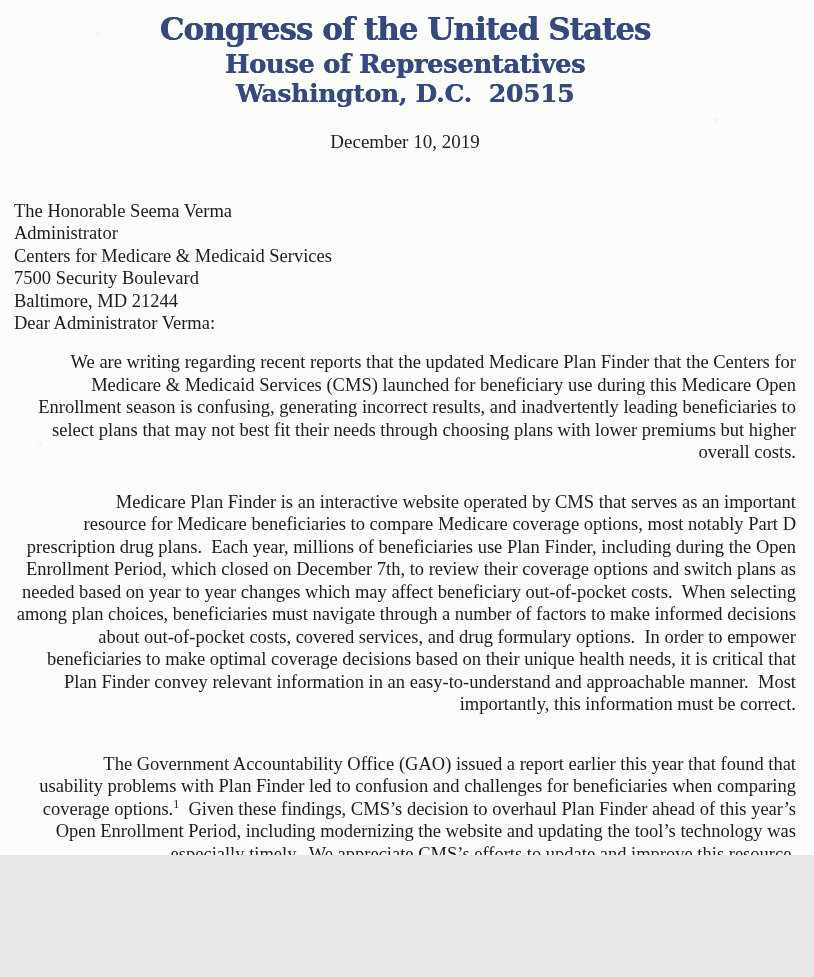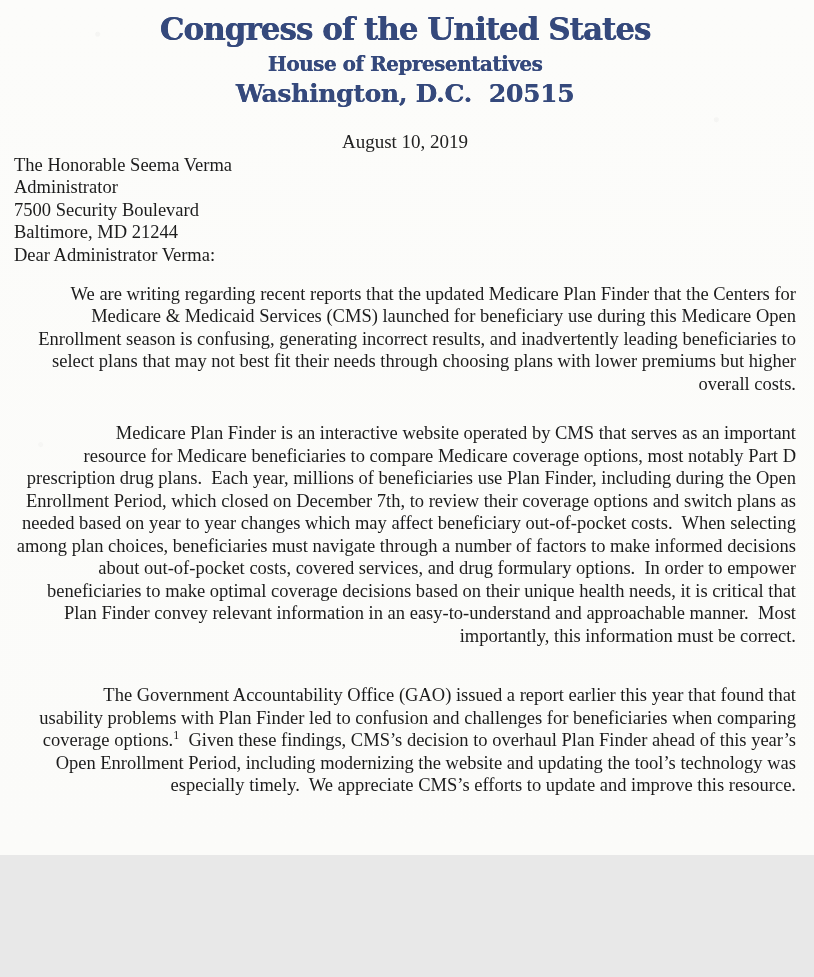--- a/index.html
+++ b/index.html
@@ -29,40 +29,41 @@
     font-family: "DejaVu Serif", serif;
     font-weight: bold;
   }
   .letterhead .lh1 {
     font-size: 31px;
     line-height: 38px;
     letter-spacing: -1px;
     text-shadow: 0.4px 0 0 #35497c;
   }
   .letterhead .lh2 {
-    font-size: 20px;
+    font-size: 26px;
     line-height: 32px;
     letter-spacing: -0.5px;
     text-shadow: 0.3px 0 0 #35497c;
   }
   .letterhead .lh3 {
     font-size: 25px;
     line-height: 28px;
     letter-spacing: -0.3px;
     white-space: pre-wrap;
     text-shadow: 0.3px 0 0 #35497c;
   }
   .date-line {
     text-align: center;
     font-size: 19px;
     line-height: 24px;
     margin-top: 22px;
     color: #222;
   }
   .recipient {
+    margin-top: 46px;
     font-size: 18.5px;
     line-height: 22.4px;
   }
   .recipient div { white-space: pre-wrap; }
   .salutation {
     font-size: 18.5px;
     line-height: 22px;
   }
   .body-text p {
     margin: 0;
@@ -85,25 +86,26 @@
 <body>
 
 <div class="page">
 
   <header class="letterhead">
     <div class="lh1">Congress of the United States</div>
     <div class="lh2">House of Representatives</div>
     <div class="lh3">Washington, D.C.  20515</div>
   </header>
 
-  <div class="date-line">August 10, 2019</div>
+  <div class="date-line">December 10, 2019</div>
 
   <div class="recipient">
     <div>The Honorable Seema Verma</div>
     <div>Administrator</div>
+    <div>Centers for Medicare &amp; Medicaid Services</div>
     <div>7500 Security Boulevard</div>
     <div>Baltimore, MD 21244</div>
   </div>
 
   <div class="salutation">Dear Administrator Verma:</div>
 
   <div class="body-text">
     <p class="p1">We are writing regarding recent reports that the updated Medicare Plan Finder that the Centers for Medicare &amp; Medicaid Services (CMS) launched for beneficiary use during this Medicare Open Enrollment season is confusing, generating incorrect results, and inadvertently leading beneficiaries to select plans that may not best fit their needs through choosing plans with lower premiums but higher overall costs.</p>
     <p class="p2">Medicare Plan Finder is an interactive website operated by CMS that serves as an important resource for Medicare beneficiaries to compare Medicare coverage options, most notably Part D prescription drug plans.  Each year, millions of beneficiaries use Plan Finder, including during the Open Enrollment Period, which closed on December 7th, to review their coverage options and switch plans as needed based on year to year changes which may affect beneficiary out-of-pocket costs.  When selecting among plan choices, beneficiaries must navigate through a number of factors to make informed decisions about out-of-pocket costs, covered services, and drug formulary options.  In order to empower beneficiaries to make optimal coverage decisions based on their unique health needs, it is critical that Plan Finder convey relevant information in an easy-to-understand and approachable manner.  Most importantly, this information must be correct.</p>
     <p class="p3"><span>The Government Accountability Office (GAO) issued a report earlier this year that found that usability problems with Plan Finder led to confusion and challenges for beneficiaries when comparing coverage options.</span><sup class="fn">1</sup><span>  Given these findings, CMS’s decision to overhaul Plan Finder ahead of this year’s Open Enrollment Period, including modernizing the website and updating the tool’s technology was especially timely.  We appreciate CMS’s efforts to update and improve this resource.</span></p>

